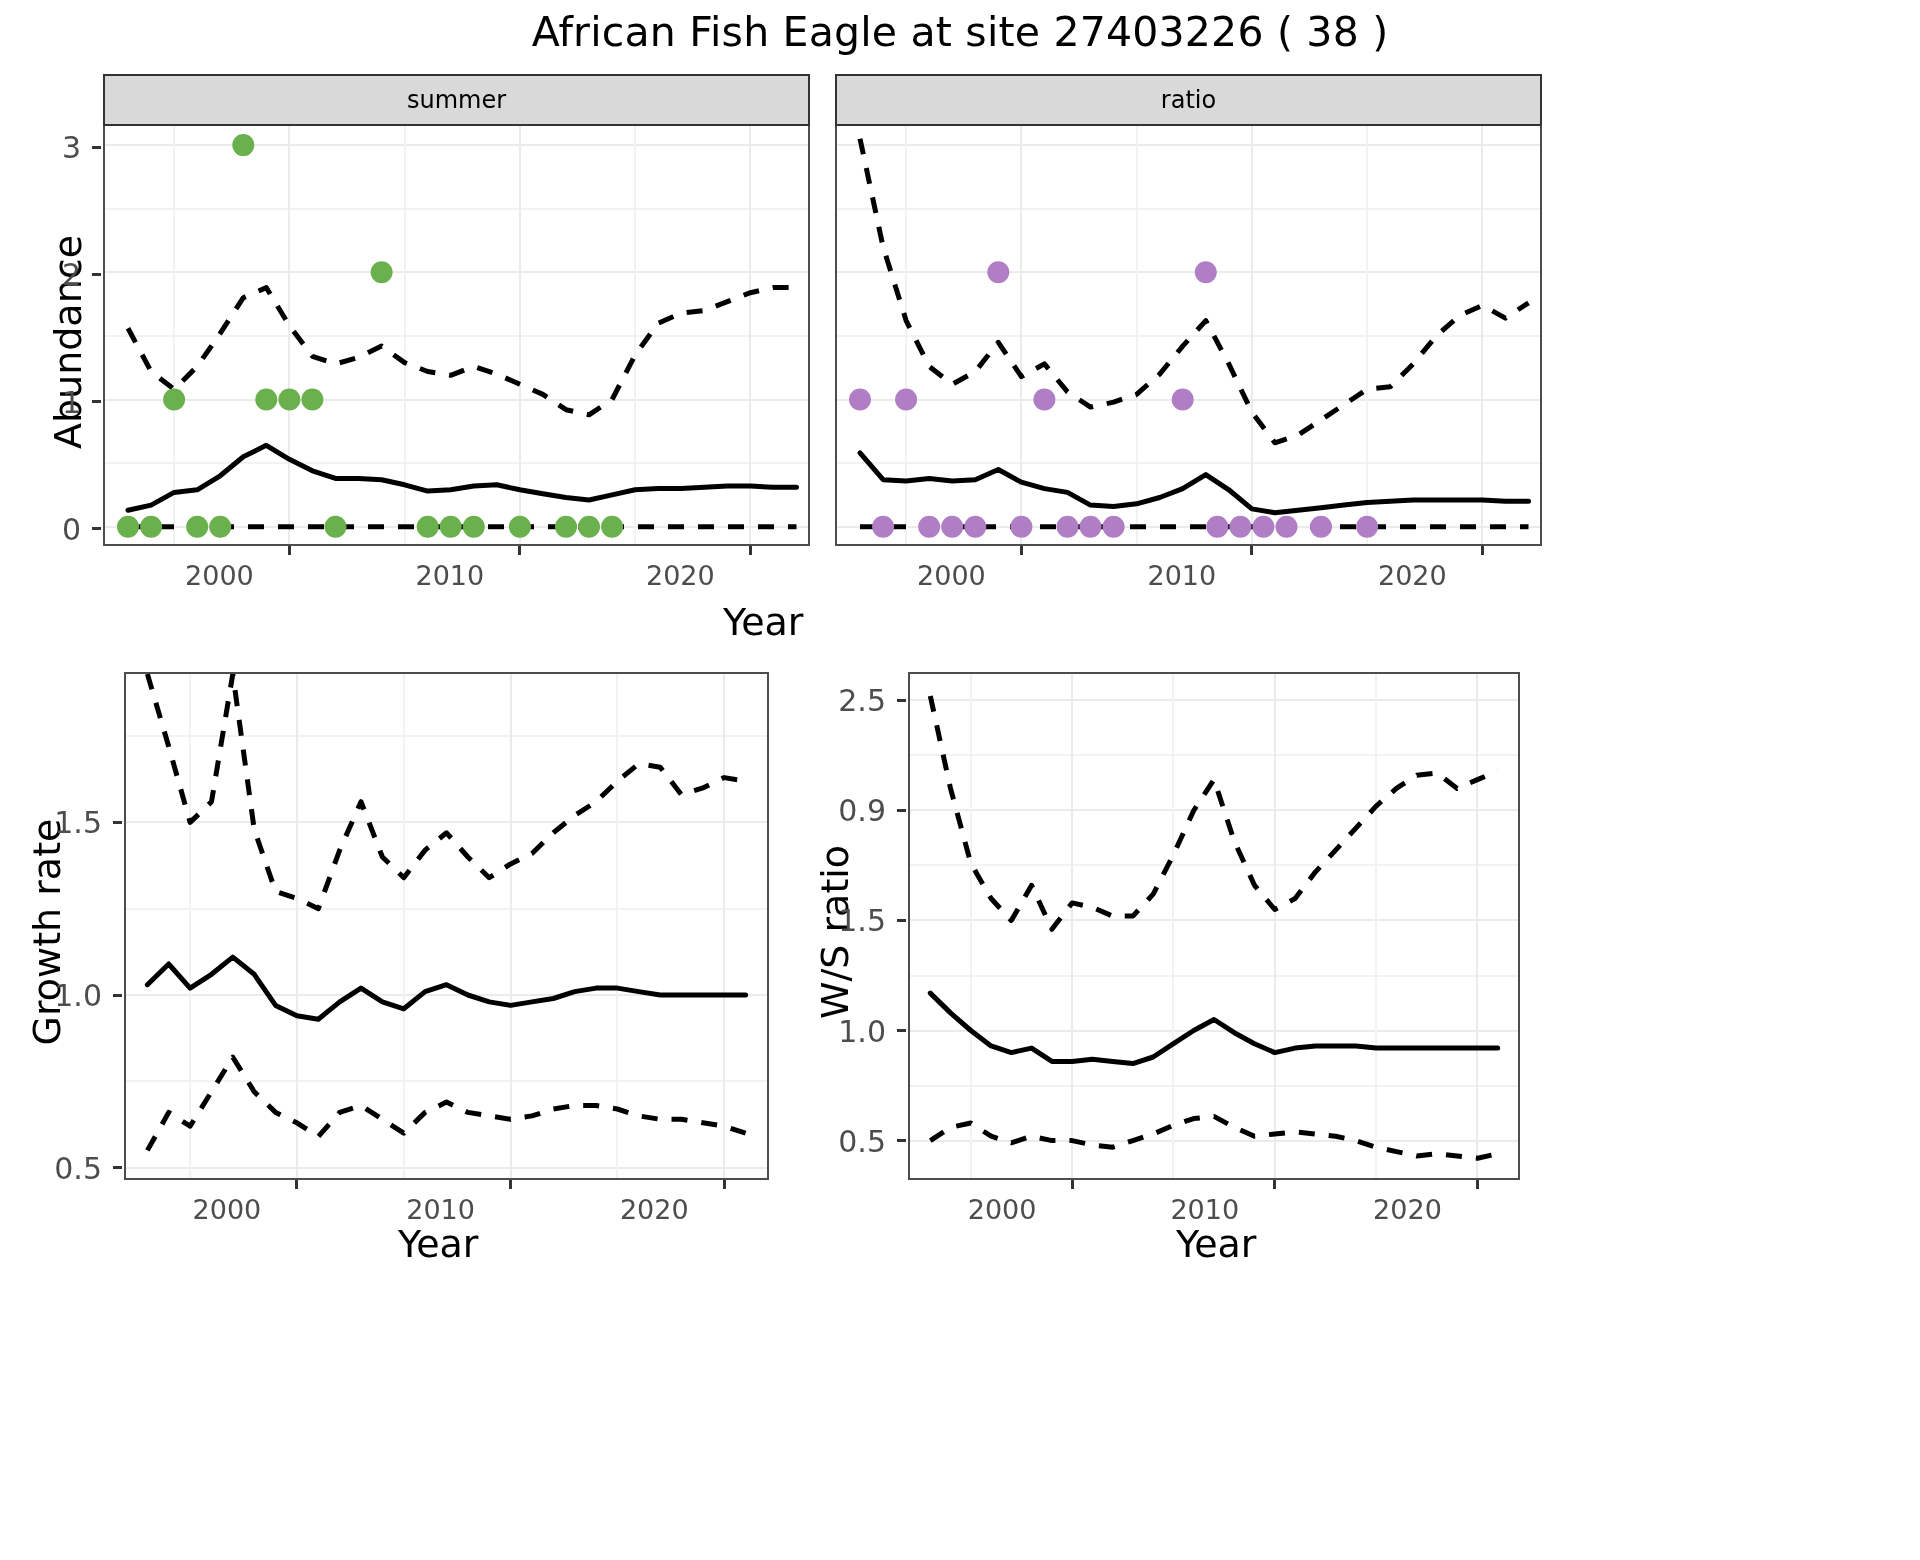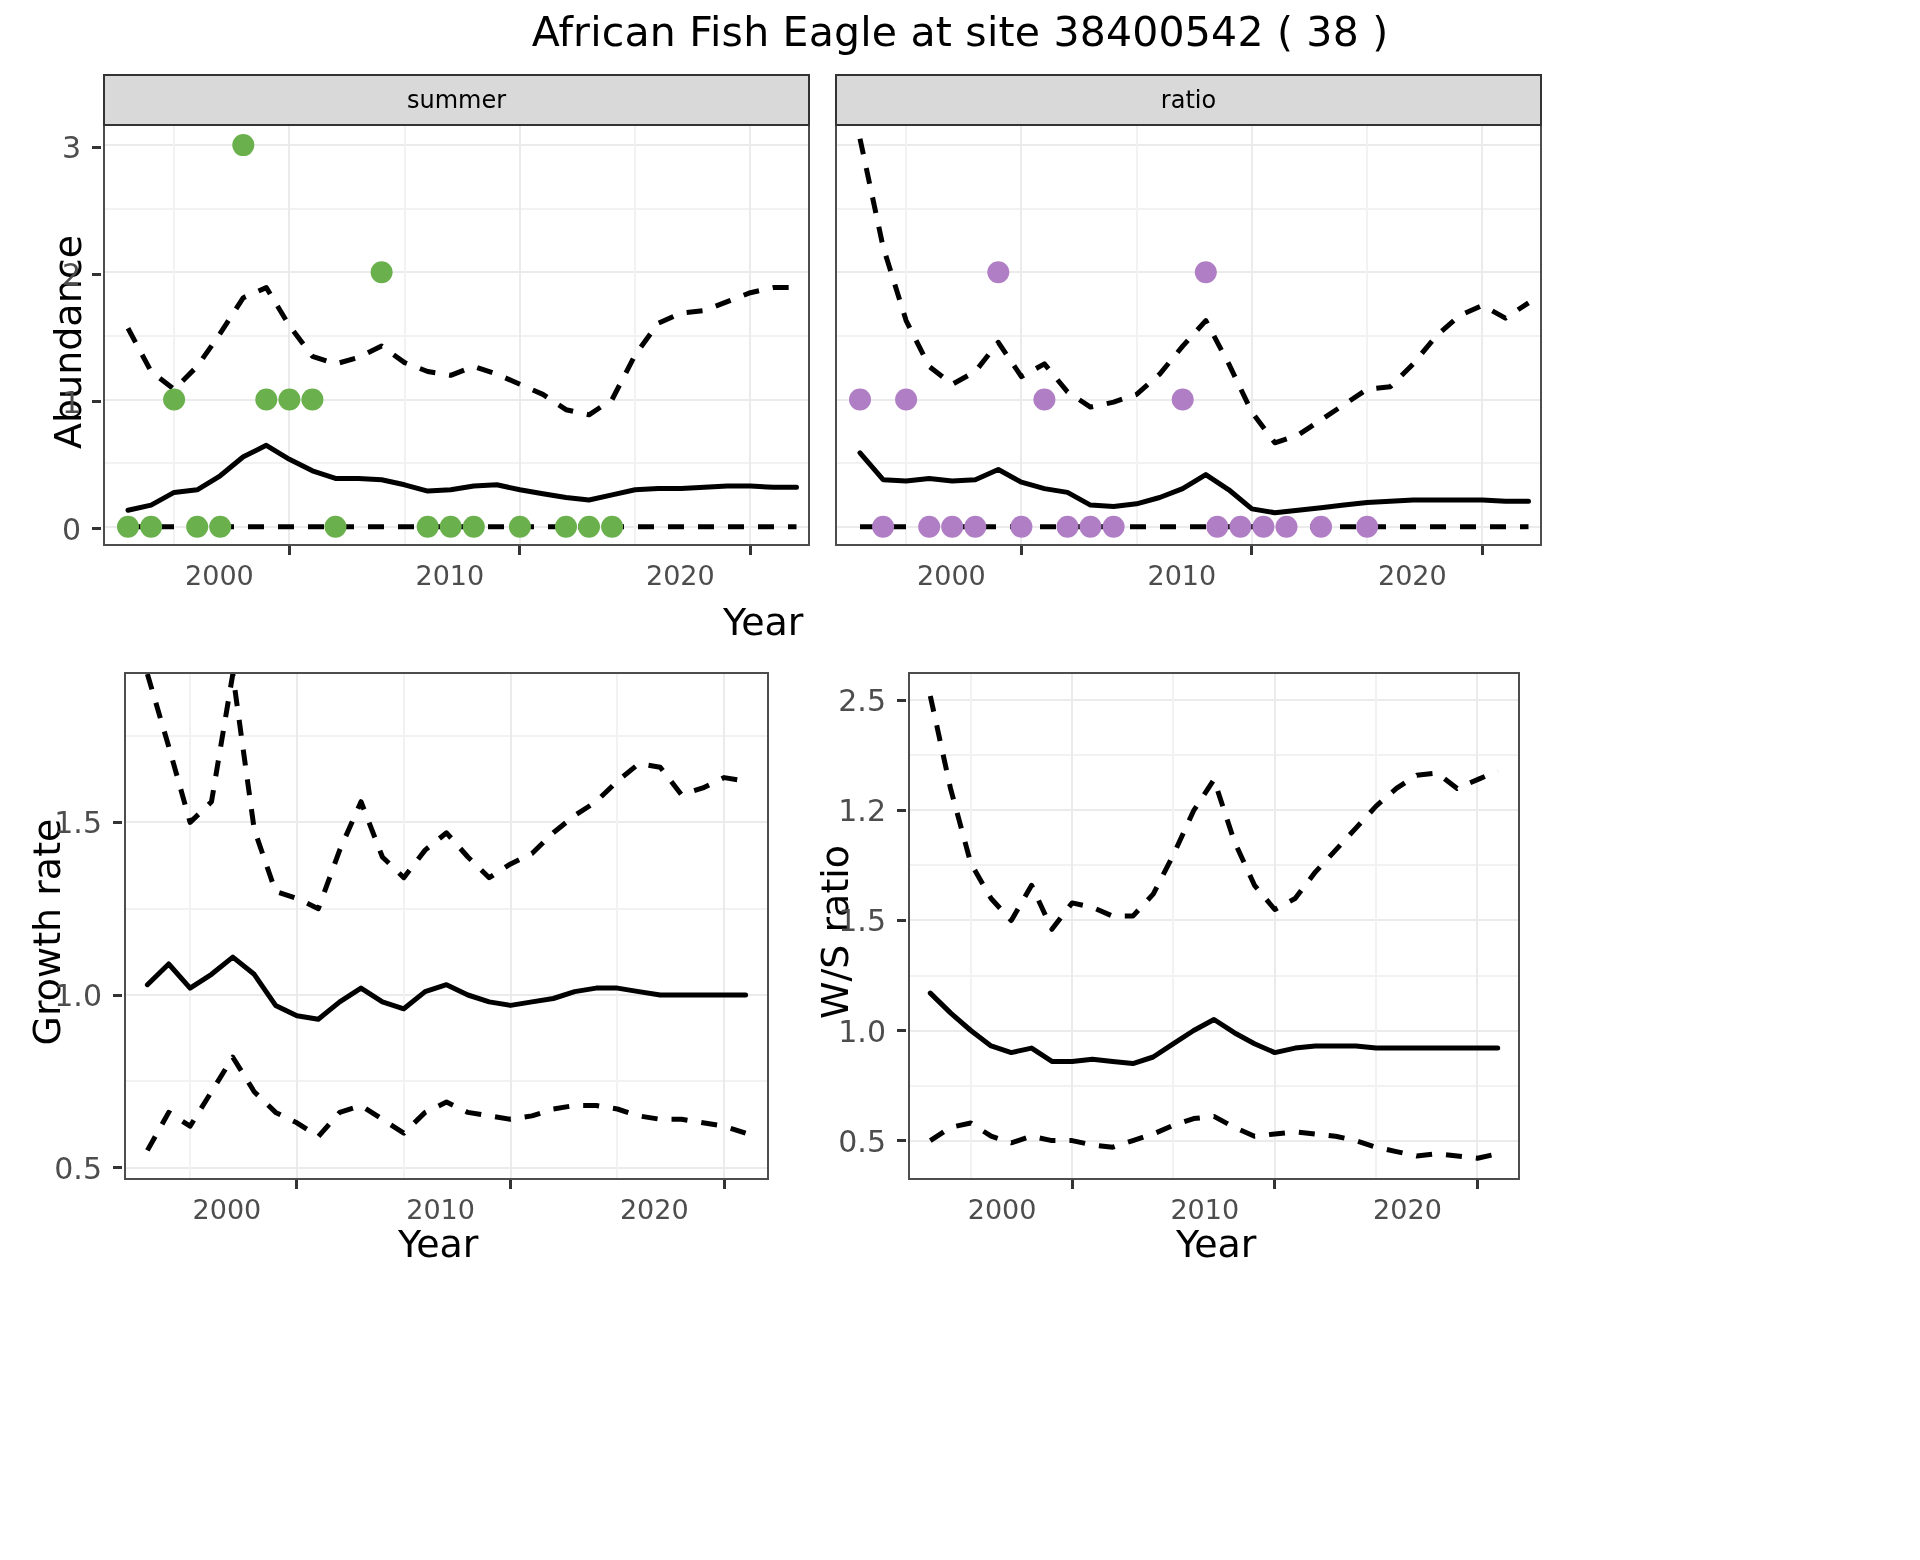--- a/index.html
+++ b/index.html
@@ -35,21 +35,21 @@
   .solid-line{fill:none;stroke:#000000;stroke-width:5;stroke-linejoin:round;stroke-linecap:round;}
   .dash-line{fill:none;stroke:#000000;stroke-width:5;stroke-linejoin:round;stroke-linecap:butt;
              stroke-dasharray:16 14;}
   .pt{stroke:none;}
 </style>
 </head>
 <body>
 
 <div class="fig">
 
-  <div class="title">African Fish Eagle at site 38400542 ( 38 )</div>
+  <div class="title">African Fish Eagle at site 27403226 ( 38 )</div>
 
   <div class="strip" id="strip-summer" style="left:103px;top:74px;width:707px;height:52px;">
     <span>summer</span>
   </div>
 
   <div class="strip" id="strip-winter" style="left:835px;top:74px;width:707px;height:52px;">
     <span>ratio</span>
   </div>
 
   <div class="panel topframe" id="panel-summer" style="left:103px;top:126px;width:707px;height:420px;">
@@ -215,21 +215,21 @@
       <div class="xtick-label" style="left: 440.6px; top: 1194px; width: 140px; margin-left: -70px; transform: none;">2010</div>
       <div class="tickmark x" style="left:722.7666666666667px;top:1180px;"></div>
       <div class="xtick-label" style="left: 654.267px; top: 1194px; width: 140px; margin-left: -70px; transform: none;">2020</div>
       <div class="tickmark y" style="left:897px;top:1139.085152838428px;"></div>
       <div class="ytick-label" style="left:778px;top:1140.585152838428px;width:108px;">0.5</div>
       <div class="tickmark y" style="left:897px;top:1029.0414847161574px;"></div>
       <div class="ytick-label" style="left:778px;top:1030.5414847161574px;width:108px;">1.0</div>
       <div class="tickmark y" style="left:897px;top:918.9978165938865px;"></div>
       <div class="ytick-label" style="left:778px;top:920.4978165938865px;width:108px;">1.5</div>
       <div class="tickmark y" style="left:897px;top:808.9541484716158px;"></div>
-      <div class="ytick-label" style="left:778px;top:810.4541484716158px;width:108px;">1.2</div>
+      <div class="ytick-label" style="left:778px;top:810.4541484716158px;width:108px;">0.9</div>
       <div class="tickmark y" style="left:897px;top:698.910480349345px;"></div>
       <div class="ytick-label" style="left:778px;top:700.410480349345px;width:108px;">2.5</div>
       <div class="tickmark x" style="left:1070.6333333333332px;top:1180px;"></div>
       <div class="xtick-label" style="left: 1002.13px; top: 1194px; width: 140px; margin-left: -70px; transform: none;">2000</div>
       <div class="tickmark x" style="left:1273.3px;top:1180px;"></div>
       <div class="xtick-label" style="left: 1204.8px; top: 1194px; width: 140px; margin-left: -70px; transform: none;">2010</div>
       <div class="tickmark x" style="left:1475.9666666666667px;top:1180px;"></div>
       <div class="xtick-label" style="left: 1407.47px; top: 1194px; width: 140px; margin-left: -70px; transform: none;">2020</div>
     </div>
 

